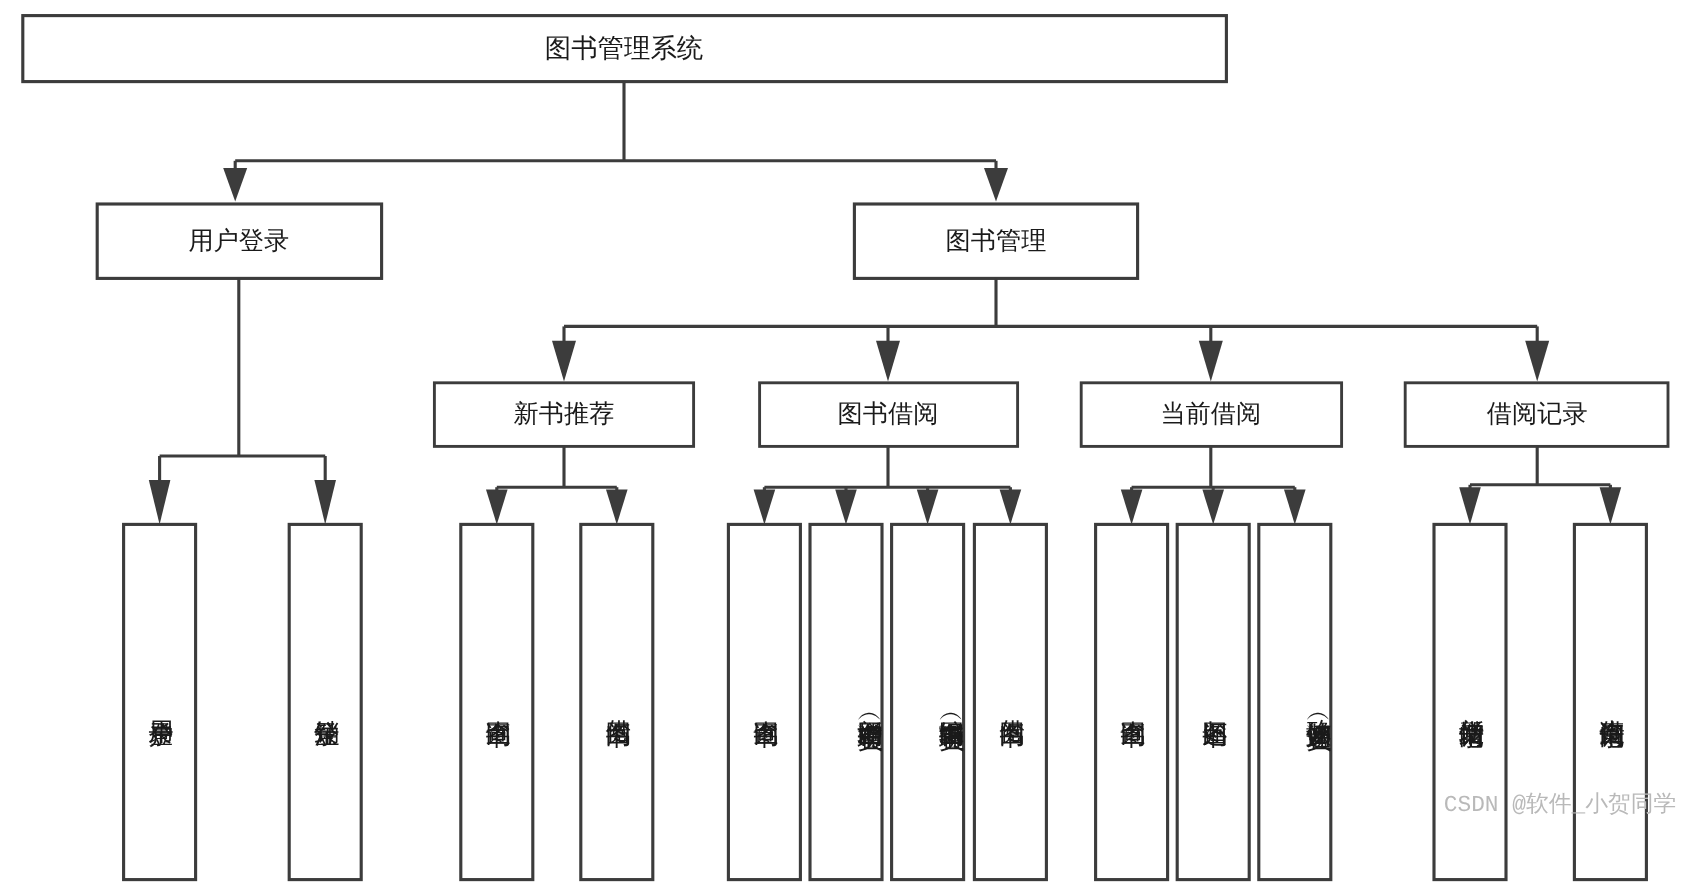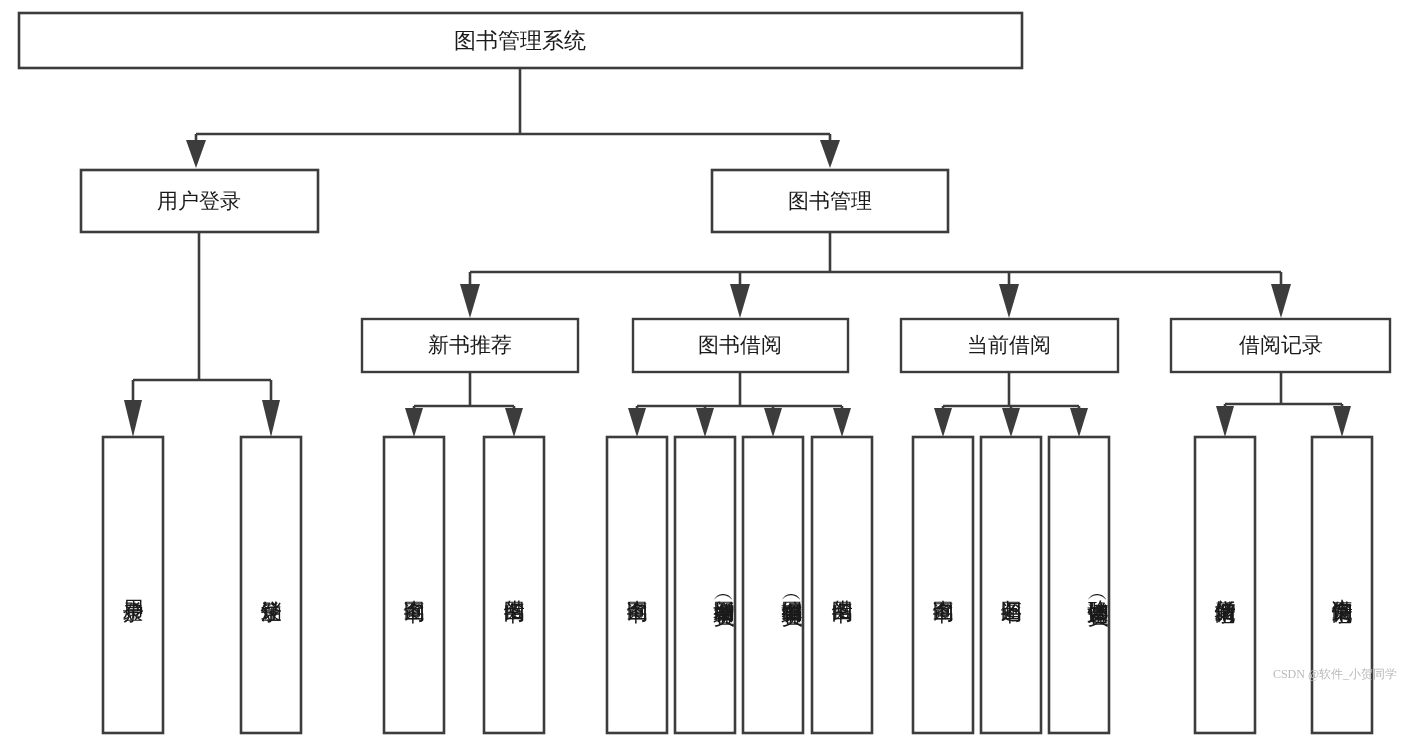--- a/index.html
+++ b/index.html
@@ -79,22 +79,22 @@
     pointer-events: none;
     user-select: none;
   }
   .leaf-label.center {
     align-items: center;
   }
   .watermark {
     position: absolute;
     right: 8px;
     bottom: 4px;
-    font-family: Liberation Serif, serif;
-    font-size: 12px;
+    font-family: Liberation Mono, monospace;
+    font-size: 19px;
     color: #b9b9b9;
     white-space: nowrap;
     user-select: none;
   }
 </style>
 </head>
 <body>
 
 <div id="diagram-root">
 

